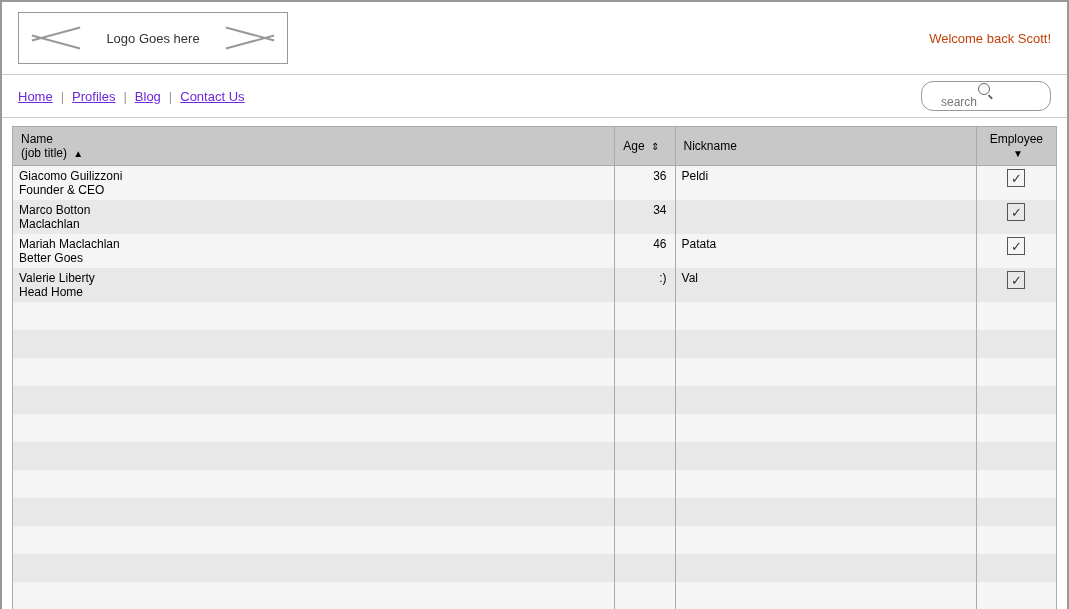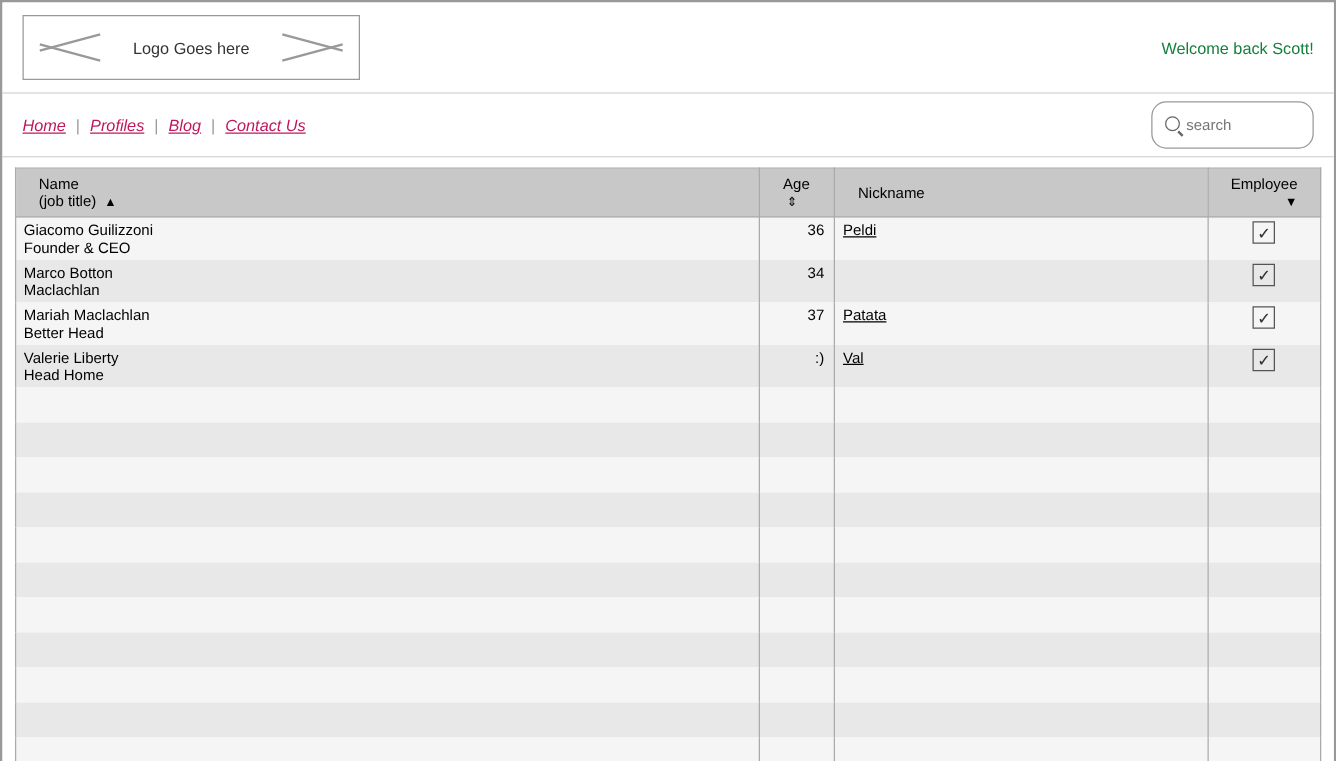--- a/index.html
+++ b/index.html
@@ -72,58 +72,58 @@
       display: block;
       width: 50px;
       height: 2px;
       background: #999;
       transform-origin: center;
     }
     .logo-line-right span:first-child { transform: rotate(15deg); }
     .logo-line-right span:last-child { transform: rotate(-15deg); }
     .welcome-text {
       font-size: 13px;
-      color: #15803d;
+      color: #c2410c;
       text-align: right;
     }
     
     .nav {
       display: flex;
       align-items: center;
       padding: 6px 16px;
       border-bottom: 1px solid #ccc;
       background: #fff;
       gap: 0;
     }
     .nav-link {
       font-size: 13px;
-      color: #be185d;
+      color: #6d28d9;
       text-decoration: underline;
       cursor: pointer;
       padding: 0 8px;
-      font-style: italic;
     }
     .nav-link:first-child { padding-left: 0; }
     .nav-divider {
       color: #999;
       font-size: 13px;
     }
     .nav-right {
       margin-left: auto;
       display: flex;
       align-items: center;
     }
     .search-box {
       display: flex;
-      align-items: flex-start;
+      align-items: center;
       border: 1px solid #999;
       border-radius: 12px;
-      padding: 11px 10px;
+      padding: 1px 10px;
       width: 130px;
       background: #fff;
+      flex-direction: column;
     }
     .search-icon-circle {
       width: 12px;
       height: 12px;
       border: 1.5px solid #666;
       border-radius: 50%;
       position: relative;
       margin-right: 5px;
       flex-shrink: 0;
     }
@@ -153,52 +153,52 @@
     }
     table {
       width: 100%;
       border-collapse: collapse;
       border: 1px solid #aaa;
       font-size: 12px;
     }
     thead tr th {
       background: #c8c8c8;
       border: 1px solid #aaa;
-      padding: 5px 18px;
+      padding: 5px 8px;
       text-align: left;
       font-weight: normal;
     }
     th.col-name {
       width: 600px;
     }
     th.col-age {
       width: 60px;
     }
     th.col-nickname {
       width: 300px;
       margin-top: 48px;
     }
     th.col-employee {
       width: 80px;
-      text-align: right;
+      text-align: center;
     }
     .sort-indicator {
       font-size: 10px;
       margin-left: 3px;
     }
     tbody tr:nth-child(odd) { background: #f5f5f5; }
     tbody tr:nth-child(even) { background: #e8e8e8; }
     tbody tr td {
       border-left: 1px solid #aaa;
       border-right: 1px solid #aaa;
       padding: 3px 6px;
       vertical-align: top;
     }
     .cell-age { text-align: right; padding-right: 8px; margin-top: 36px; }
-    .cell-nickname { border-left: 1px solid #aaa; text-decoration: underline; }
+    .cell-nickname { border-left: 1px solid #aaa; }
     .cell-employee { text-align: center; }
     .checkbox-checked {
       width: 18px;
       height: 18px;
       border: 1.5px solid #555;
       display: inline-flex;
       align-items: center;
       justify-content: center;
       font-size: 13px;
       color: #333;
@@ -284,22 +284,22 @@
             <td class="cell-nickname col-sep">Peldi</td>
             <td class="cell-employee col-sep"><div class="checkbox-checked">✓</div></td>
           </tr>
           <tr>
             <td><span class="person-name">Marco Botton</span><br><span class="job-title">Maclachlan</span></td>
             <td class="cell-age col-sep">34</td>
             <td class="cell-nickname col-sep"></td>
             <td class="cell-employee col-sep"><div class="checkbox-checked">✓</div></td>
           </tr>
           <tr>
-            <td><span class="person-name">Mariah Maclachlan</span><br><span class="job-title">Better Head</span></td>
-            <td class="cell-age col-sep">37</td>
+            <td><span class="person-name">Mariah Maclachlan</span><br><span class="job-title">Better Goes</span></td>
+            <td class="cell-age col-sep">46</td>
             <td class="cell-nickname col-sep">Patata</td>
             <td class="cell-employee col-sep"><div class="checkbox-checked">✓</div></td>
           </tr>
           <tr>
             <td><span class="person-name">Valerie Liberty</span><br><span class="job-title">Head Home</span></td>
             <td class="cell-age col-sep">:)</td>
             <td class="cell-nickname col-sep">Val</td>
             <td class="cell-employee col-sep"><div class="checkbox-checked">✓</div></td>
           </tr>
           <tr class="empty-row">

